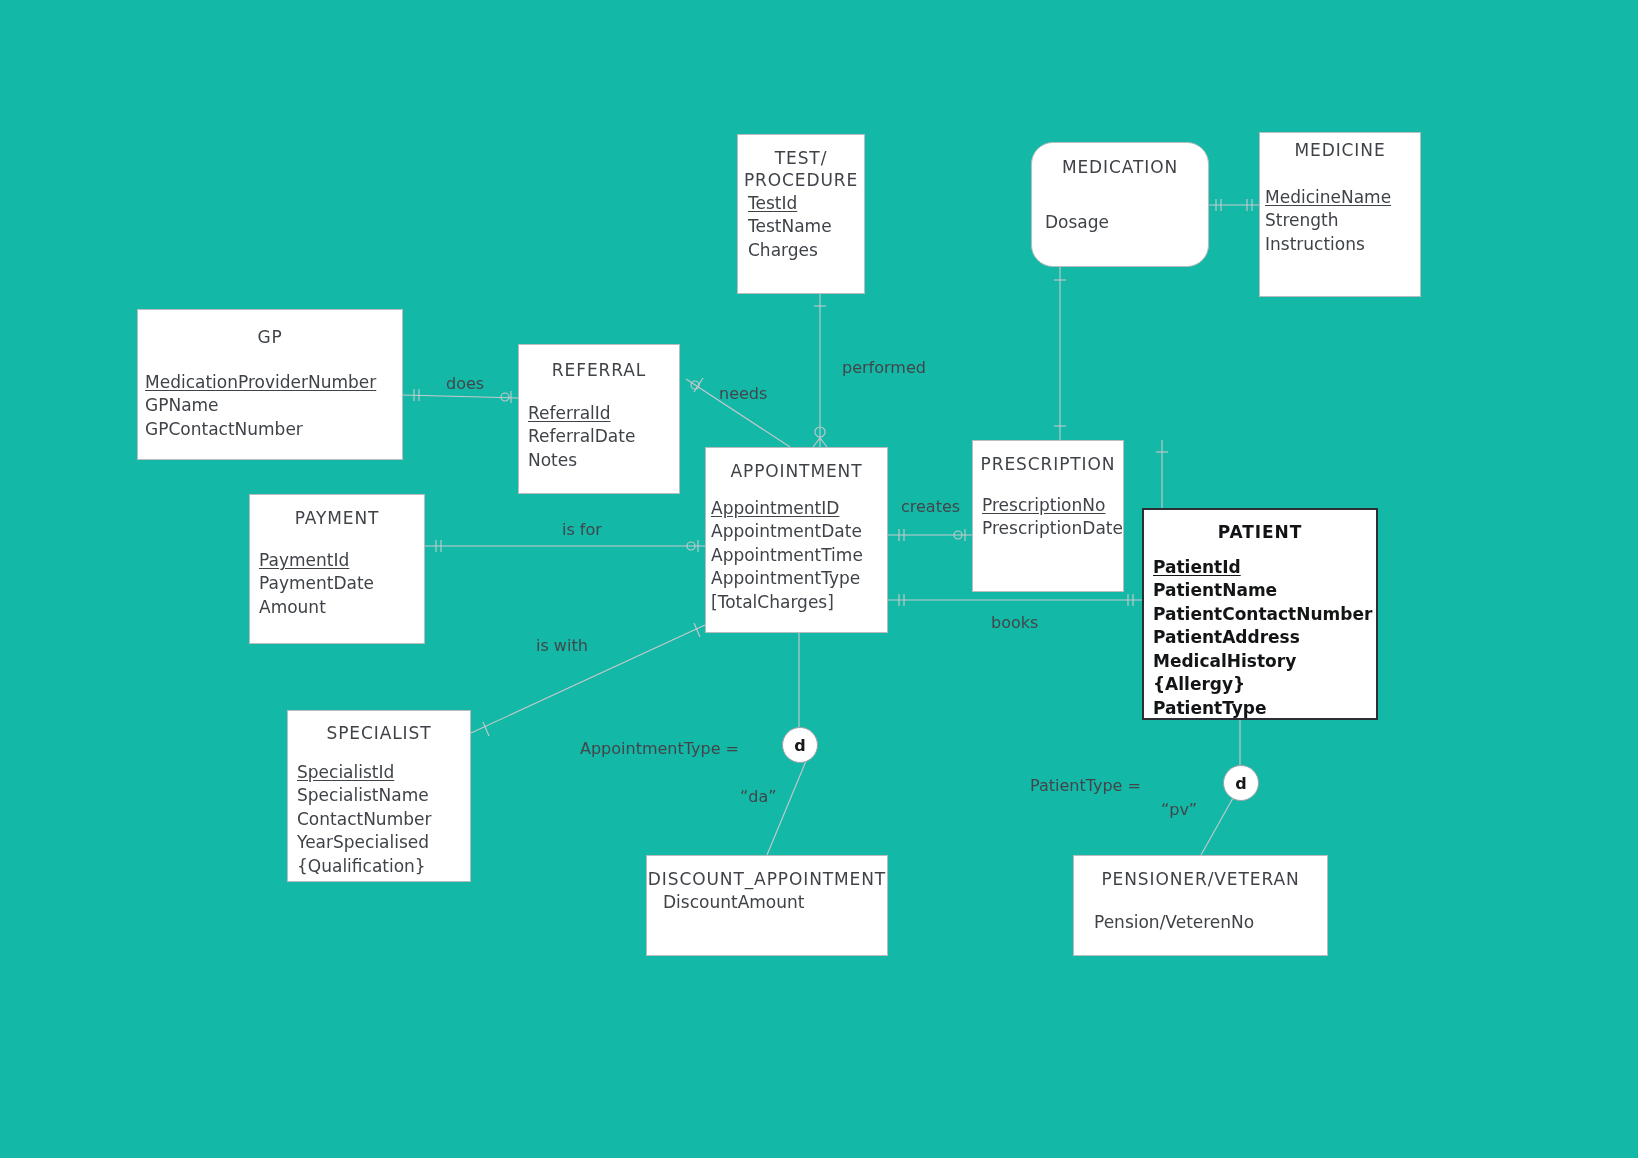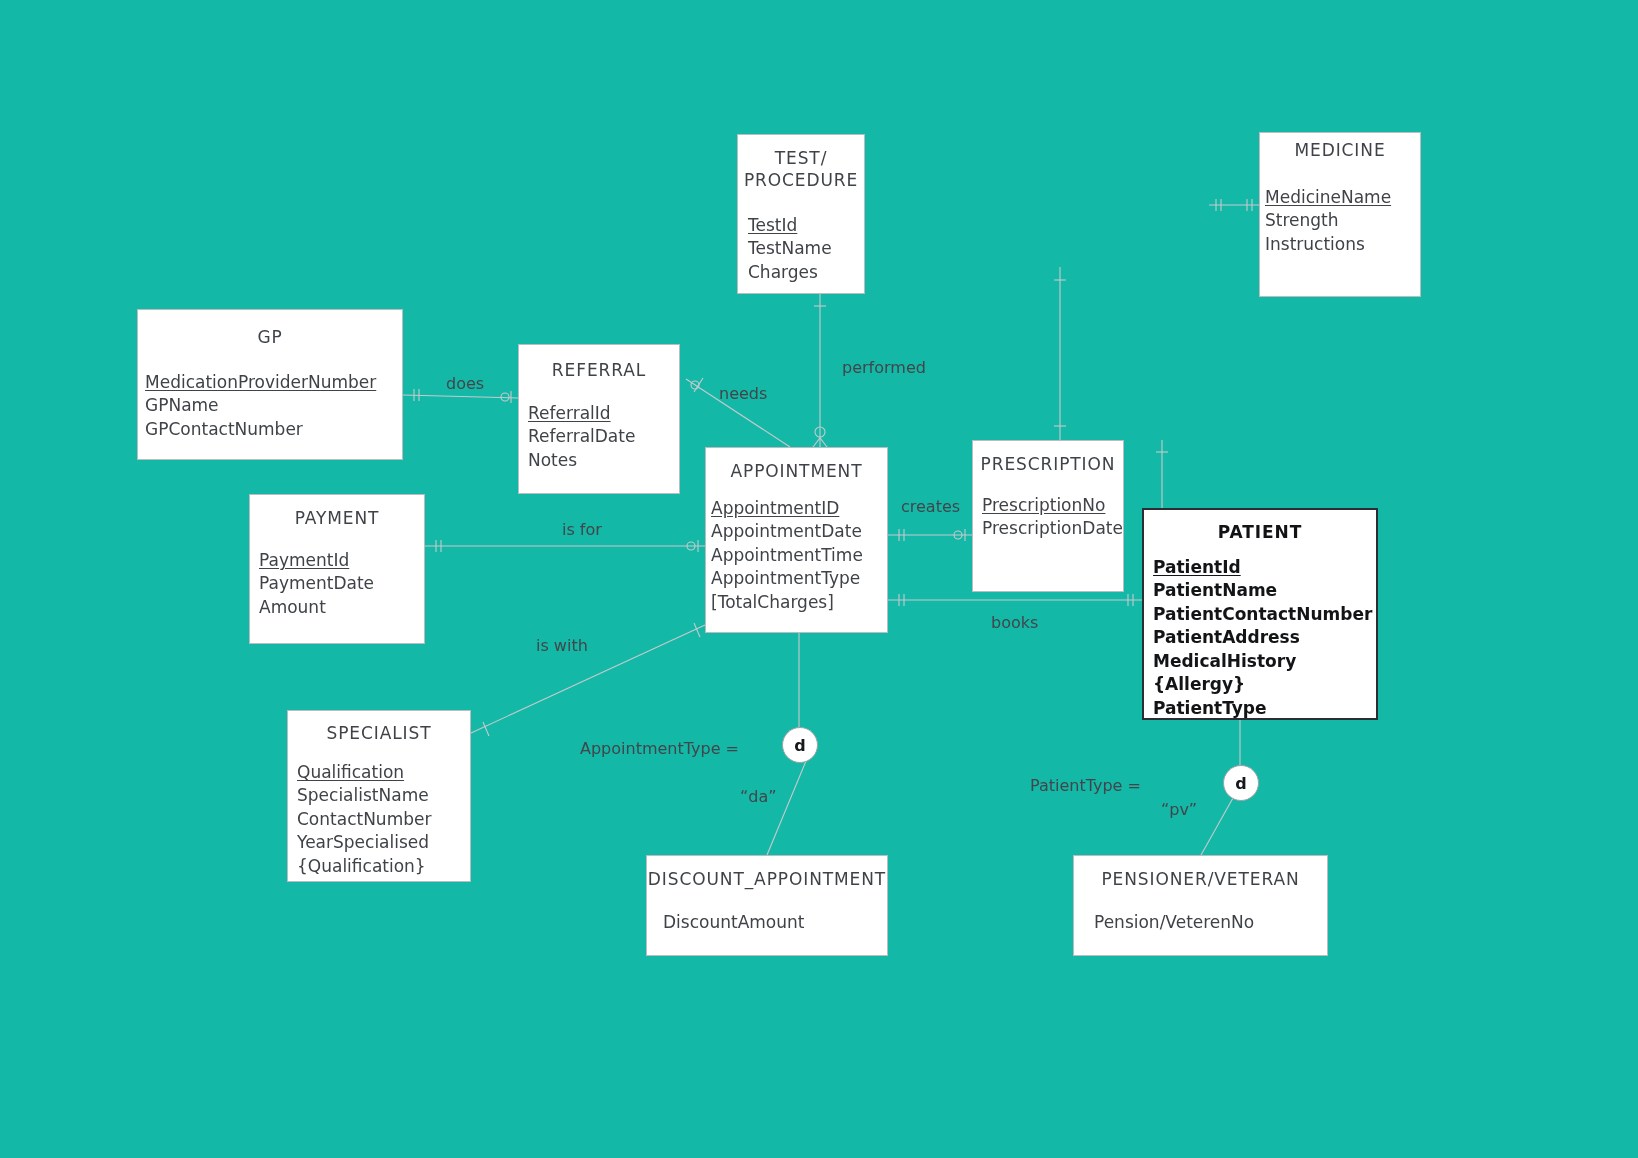--- a/index.html
+++ b/index.html
@@ -173,27 +173,33 @@
         <path d="M1240 720 L1240 765"></path>
         <path d="M1233 798 L1201 855"></path>
       </g>
 
     </g>
   </svg>
 
   <div class="entity" style="left:737px; top:134px; width:128px; height:160px;">
     <div class="ent-title" style="margin-top:13px;">TEST/
 PROCEDURE</div>
-    <div class="ent-attrs" style="margin-top:22px; margin-left:10px;">
+    <div class="ent-attrs" style="margin-top:0; margin-left:10px;">
       <div class="attr pk">TestId</div>
       <div class="attr">TestName</div>
       <div class="attr">Charges</div>
     </div>
   </div>
 
+  <div class="entity rounded" style="left:1031px; top:142px; width:178px; height:125px;">
+    <div class="ent-title" style="margin-top:14px;">MEDICATION</div>
+    <div class="ent-attrs" style="margin-top:32px; margin-left:13px;">
+      <div class="attr">Dosage</div>
+    </div>
+  </div>
 
   <div class="entity" style="left:1259px; top:132px; width:162px; height:165px;">
     <div class="ent-title" style="margin-top:7px;">MEDICINE</div>
     <div class="ent-attrs" style="margin-top:24px; margin-left:5px;">
       <div class="attr pk">MedicineName</div>
       <div class="attr">Strength</div>
       <div class="attr">Instructions</div>
     </div>
   </div>
 
@@ -252,31 +258,31 @@
       <div class="attr">PatientAddress</div>
       <div class="attr">MedicalHistory</div>
       <div class="attr">{Allergy}</div>
       <div class="attr">PatientType</div>
     </div>
   </div>
 
   <div class="entity" style="left:287px; top:710px; width:184px; height:172px;">
     <div class="ent-title" style="margin-top:12px;">SPECIALIST</div>
     <div class="ent-attrs" style="margin-top:16px; margin-left:9px;">
-      <div class="attr pk">Qualification</div>
+      <div class="attr pk">SpecialistId</div>
       <div class="attr">SpecialistName</div>
       <div class="attr">ContactNumber</div>
       <div class="attr">YearSpecialised</div>
       <div class="attr">{Qualification}</div>
     </div>
   </div>
 
   <div class="entity" style="left:646px; top:855px; width:242px; height:101px;">
     <div class="ent-title" style="margin-top:13px;">DISCOUNT_APPOINTMENT</div>
-    <div class="ent-attrs" style="margin-top:20px; margin-left:16px;">
+    <div class="ent-attrs" style="margin-left:16px;">
       <div class="attr">DiscountAmount</div>
     </div>
   </div>
 
   <div class="entity" style="left:1073px; top:855px; width:255px; height:101px;">
     <div class="ent-title" style="margin-top:13px;">PENSIONER/VETERAN</div>
     <div class="ent-attrs" style="margin-top:20px; margin-left:20px;">
       <div class="attr">Pension/VeterenNo</div>
     </div>
   </div>

